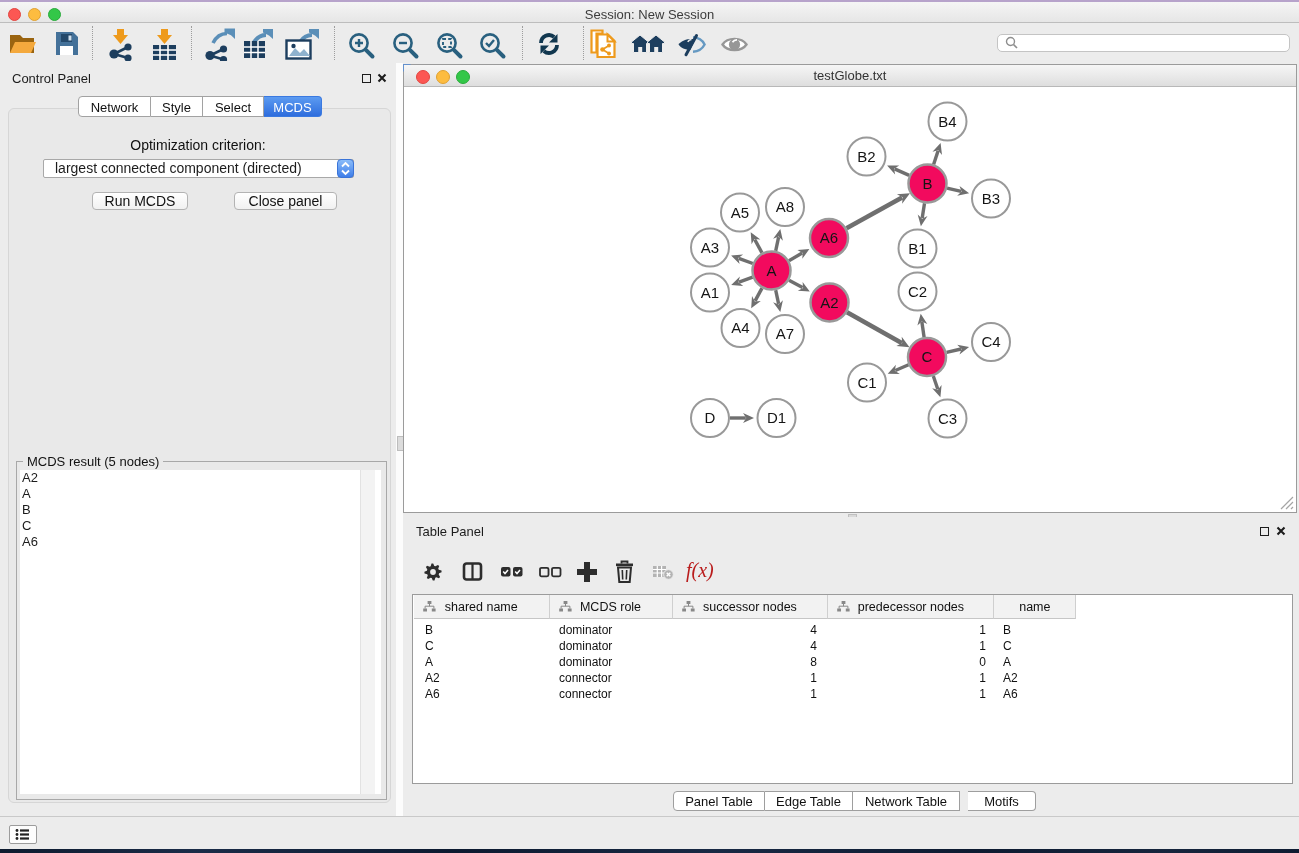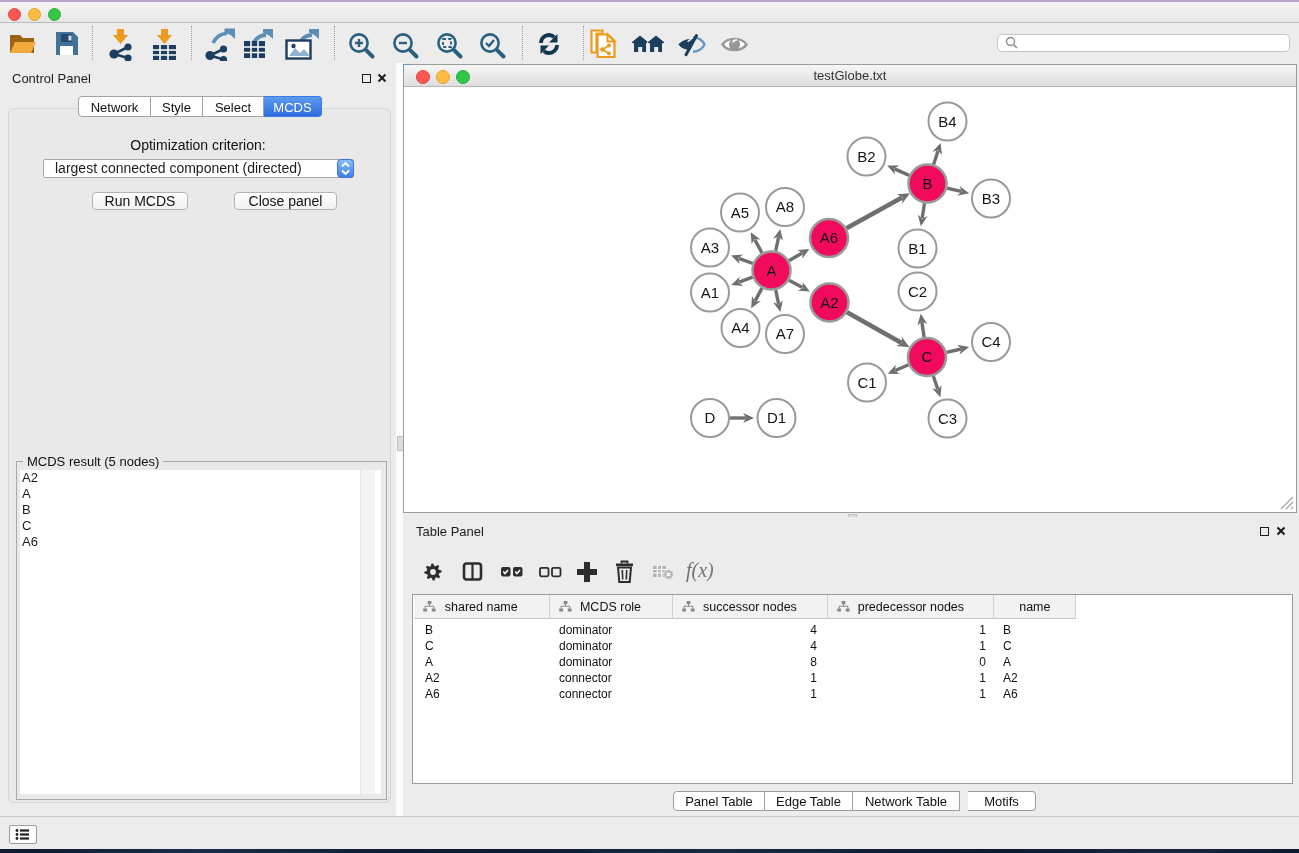--- a/index.html
+++ b/index.html
@@ -69,20 +69,21 @@
 #membtn{left:1217px;top:8px;width:74px;height:20px;background:#fff;border:1px solid #b7b7b7;
   border-radius:4px;box-sizing:border-box;font-size:11px;line-height:18px;margin-top:37px;}
 #bottomstrip{left:0;top:849px;width:1299px;height:4px;background:linear-gradient(90deg,#0d1a2e,#1a2c48 15%,#0c1a30 35%,#182944 55%,#0d1b31 75%,#16253d 90%,#0e1c32);}
 </style></head>
 <body>
 <div class="abs" id="topstrip"></div>
 <div class="abs" id="titlebar">
   <div class="tl" style="left:8px;top:6px;width:11px;height:11px;background:#fc5753;border:0.5px solid #e24640;"></div>
   <div class="tl" style="left:28px;top:6px;width:11px;height:11px;background:#fdbc40;border:0.5px solid #e0a131;"></div>
   <div class="tl" style="left:48px;top:6px;width:11px;height:11px;background:#33c748;border:0.5px solid #2aab3c;"></div>
+  <div class="abs" id="apptitle">Session: New Session</div>
 </div>
 <div class="abs" id="toolbar">
   <svg class="abs" style="left:7px;top:6px;" width="30" height="30" viewBox="0 0 30 30">
       <path d="M3 6 h10 l3 3 h11 v15 h-24 z" fill="#9a6410"></path>
       <path d="M3 24 l5 -11 h21 l-5 11 z" fill="#f4a93d"></path>
     </svg>
     <svg class="abs" style="left:53px;top:6px;" width="27" height="29" viewBox="0 0 27 29">
       <path d="M3 3 h17 l5 5 v18 h-22 z" fill="#447199"></path>
       <rect x="8" y="5" width="11" height="8" fill="#24496b"></rect>
       <rect x="15.5" y="6.5" width="3" height="5" fill="#cfe0ee"></rect>
@@ -356,21 +357,21 @@
       <path d="M6.5 3.5 v-2 h6 v2" fill="none" stroke="#2d2d2d" stroke-width="1.8"></path>
       <path d="M3 7.5 h13 l-1.3 14.5 h-10.4 z" fill="none" stroke="#2d2d2d" stroke-width="2"></path>
       <path d="M7.3 10 l0.4 9.5 M11.7 10 l-0.4 9.5" stroke="#2d2d2d" stroke-width="1.6"></path>
     </svg>
     <svg class="abs" style="left:249px;top:47px;" width="22" height="16" viewBox="0 0 22 16">
       <rect x="1" y="2" width="13" height="11" fill="#b3b3b3"></rect>
       <path d="M1 5.5 h13 M1 9 h13 M5.3 2 v11 M9.6 2 v11" stroke="#fff" stroke-width="1.2"></path>
       <circle cx="16.5" cy="10.5" r="4.8" fill="#b3b3b3" stroke="#ececec" stroke-width="1"></circle>
       <path d="M14.7 8.7 l3.6 3.6 M18.3 8.7 l-3.6 3.6" stroke="#fff" stroke-width="1.4"></path>
     </svg>
-    <div class="abs" style="left:283px;top:42px;font-family:'Liberation Serif',serif;font-style:italic;font-size:20px;color:#737373;text-align:center;">f(x)</div>
+    <div class="abs" style="left:283px;top:42px;font-family:'Liberation Serif',serif;font-style:italic;font-size:20px;color:#b91c1c;text-align:center;">f(x)</div>
   <div class="abs" id="tbl">
     <div class="hcell" style="left:1.0px;width:135.5px;"><svg width="13" height="11" viewBox="0 0 13 11" style="position:absolute;left:9px;top:6px">
           <rect x="4.6" y="0" width="3.8" height="3" fill="#888"></rect>
           <rect x="0.2" y="7.5" width="3.8" height="3" fill="#888"></rect>
           <rect x="8.8" y="7.5" width="3.8" height="3" fill="#888"></rect>
           <path d="M6.5 3 v2.2 M2.1 7.5 v-2.3 h8.8 v2.3" fill="none" stroke="#888" stroke-width="1"></path>
         </svg>shared name</div>
       <div class="hcell" style="left:136.5px;width:123.0px;"><svg width="13" height="11" viewBox="0 0 13 11" style="position:absolute;left:9px;top:6px">
           <rect x="4.6" y="0" width="3.8" height="3" fill="#888"></rect>
           <rect x="0.2" y="7.5" width="3.8" height="3" fill="#888"></rect>

